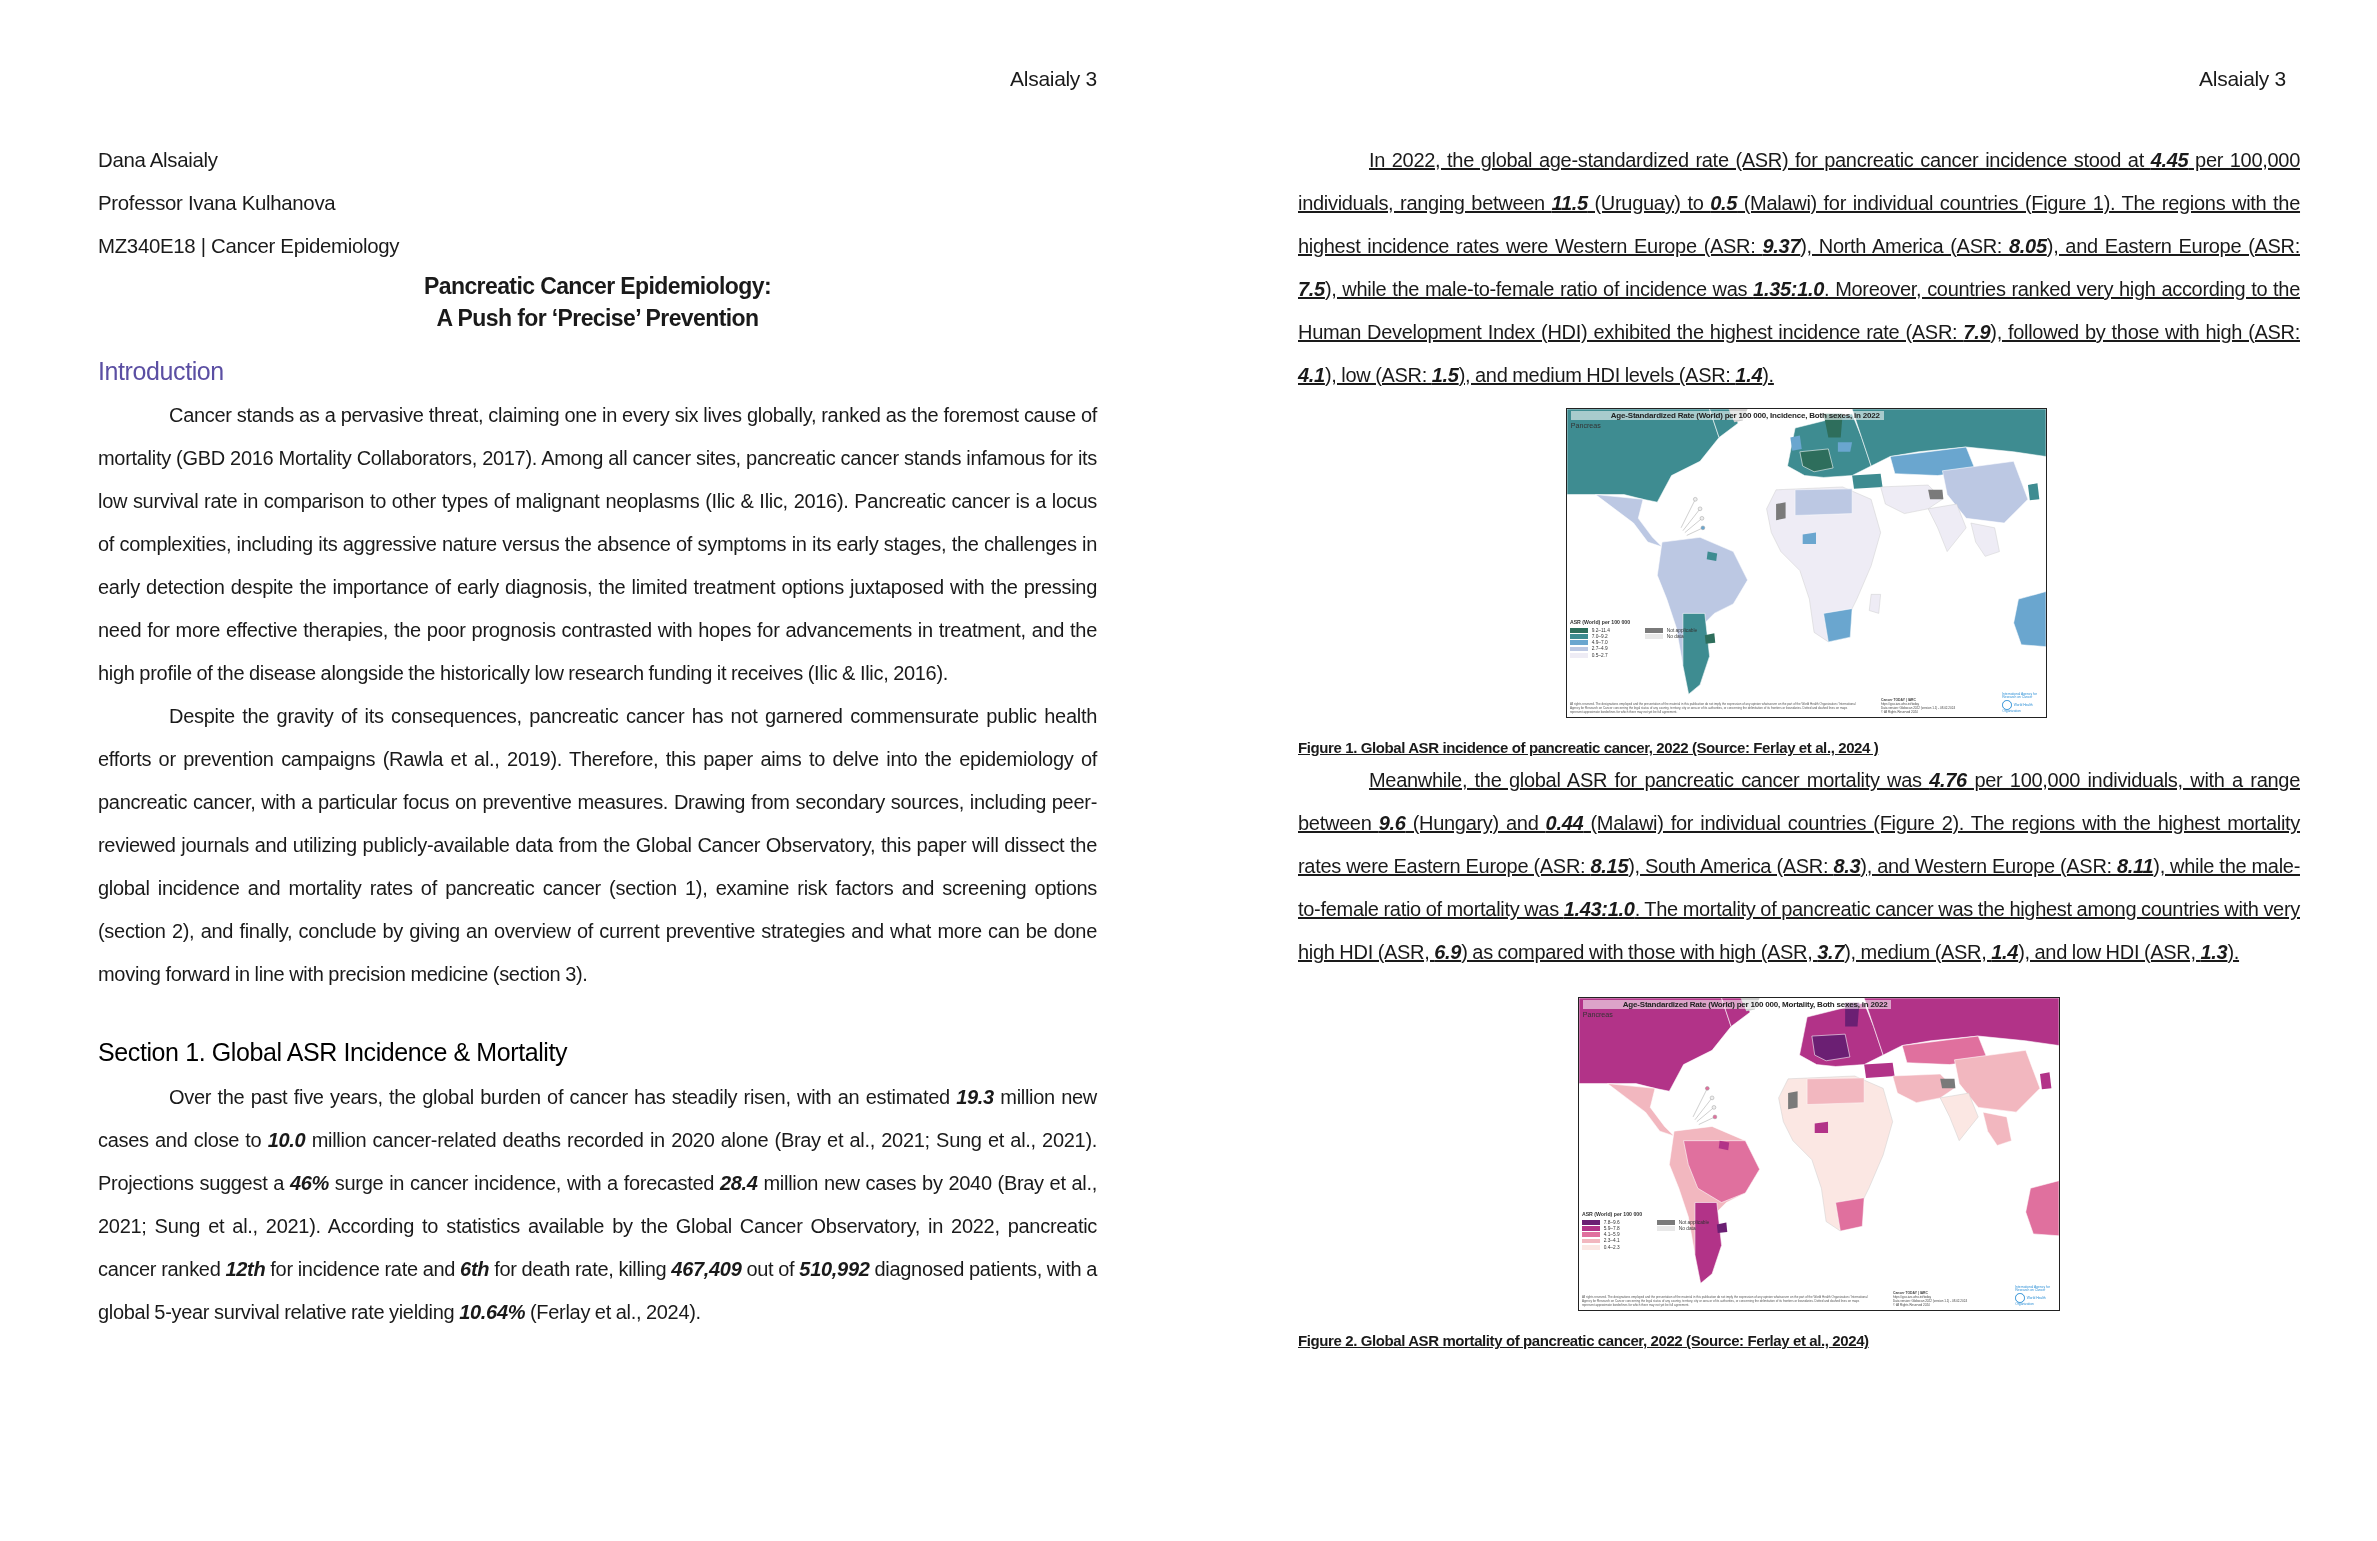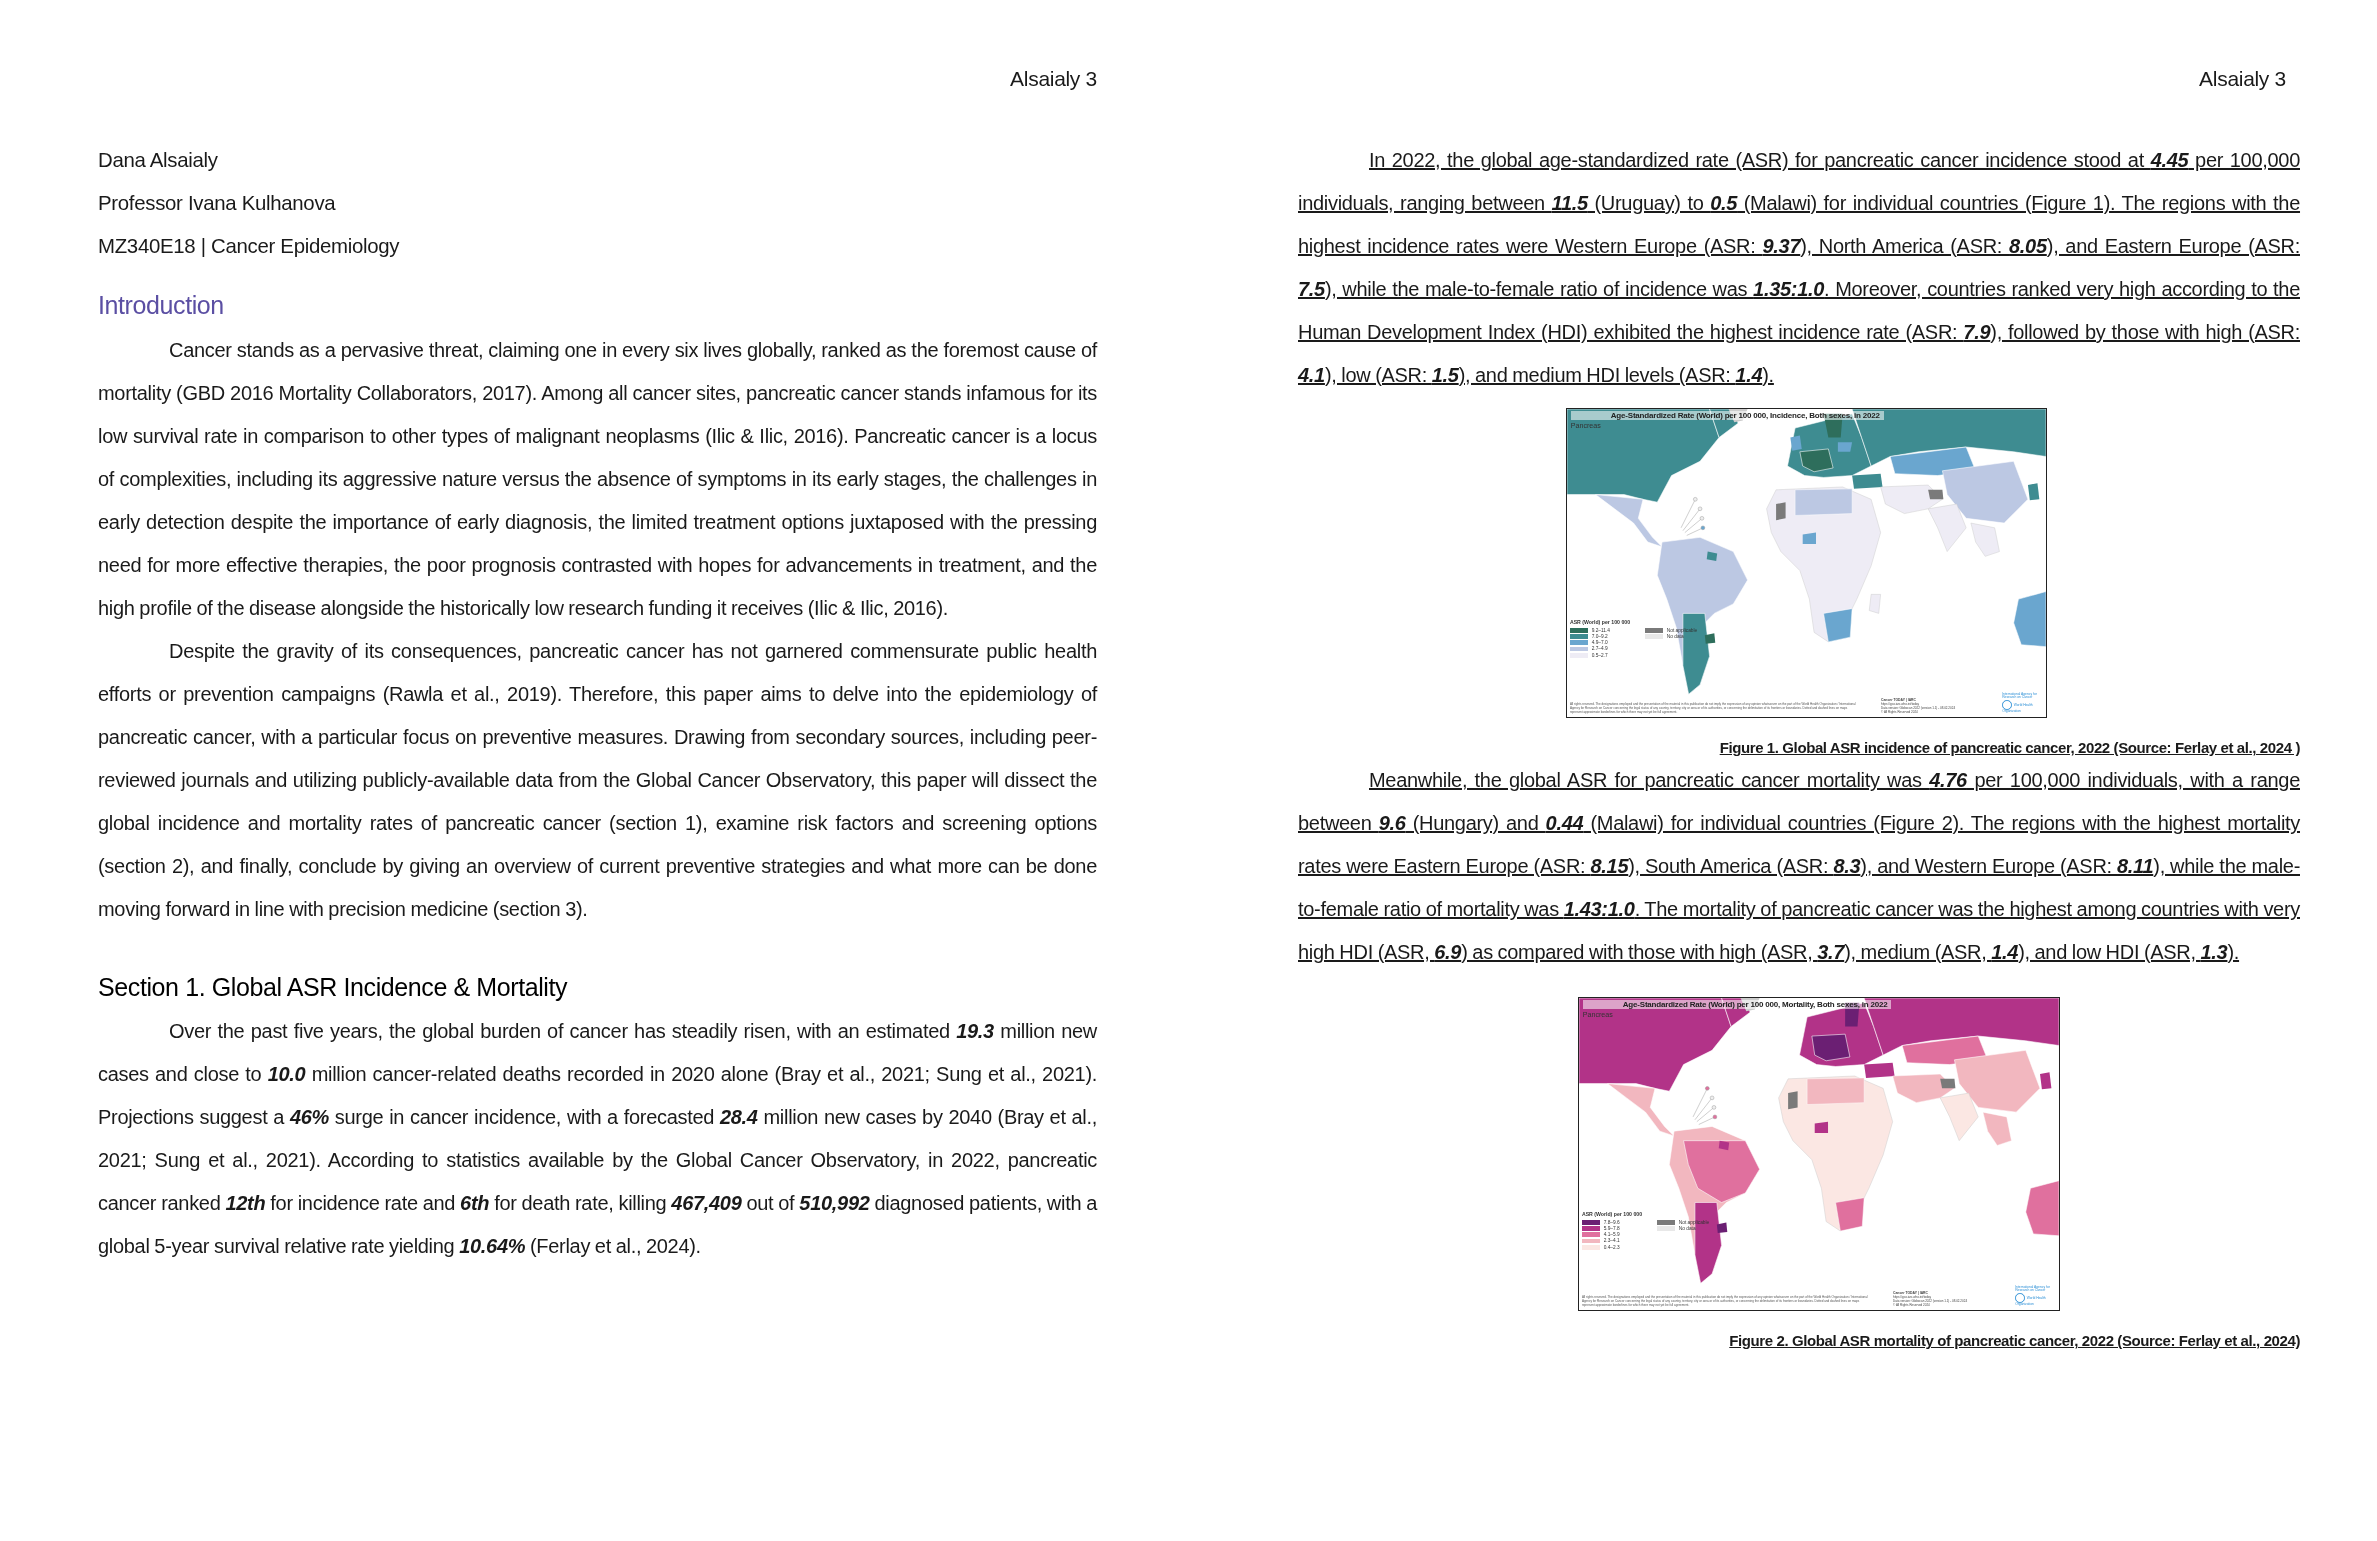--- a/index.html
+++ b/index.html
@@ -64,36 +64,40 @@
     position: absolute; bottom: 2.9px; left: 2.9px; width: 290px; font-size: 3px; line-height: 3.8px; color: #555;
   }
   .map-source {
     position: absolute; bottom: 2.9px; left: 314px; width: 105px; font-size: 3px; line-height: 3.8px; color: #444;
   }
   .map-source b { font-size: 3.4px; }
   .who-logo { position: absolute; right: 3.8px; bottom: 3.8px; width: 40px; font-size: 3.3px; line-height: 3.8px; color: #2b8fd6; text-align: left; }
   .who-icon { display: inline-block; width: 7.6px; height: 7.6px; border: 1px solid #2b8fd6; border-radius: 50%; vertical-align: middle; margin-right: 1.9px; }
 
   .caption {
-    text-align: right; font-weight: bold; font-size: 15px; letter-spacing: -0.4px;
+    text-align: left; font-weight: bold; font-size: 15px; letter-spacing: -0.4px;
     line-height: 21px;
   }
   #fig1-caption { margin-top: 19px; margin-bottom: 1px; }
   #fig2-caption { margin-top: 19px; }
   #right-para-2 { margin-top: 0; }
 </style>
 </head>
 <body>
 
 <div class="page" id="page-left">
   <div class="running-head">Alsaialy 3</div>
   <div class="col">
     <div class="meta-line">Dana Alsaialy</div>
     <div class="meta-line">Professor Ivana Kulhanova</div>
     <div class="meta-line">MZ340E18 | Cancer Epidemiology</div>
+    <div class="title">
+      <div>Pancreatic Cancer Epidemiology:</div>
+      <div>A Push for ‘Precise’ Prevention</div>
+    </div>
     <div class="heading" id="intro-heading" style="color: rgb(91, 79, 163);">Introduction</div>
     <p class="para">Cancer stands as a pervasive threat, claiming one in every six lives globally, ranked as the foremost cause of mortality (GBD 2016 Mortality Collaborators, 2017). Among all cancer sites, pancreatic cancer stands infamous for its low survival rate in comparison to other types of malignant neoplasms (Ilic &amp; Ilic, 2016). Pancreatic cancer is a locus of complexities, including its aggressive nature versus the absence of symptoms in its early stages, the challenges in early detection despite the importance of early diagnosis, the limited treatment options juxtaposed with the pressing need for more effective therapies, the poor prognosis contrasted with hopes for advancements in treatment, and the high profile of the disease alongside the historically low research funding it receives (Ilic &amp; Ilic, 2016).</p>
     <p class="para">Despite the gravity of its consequences, pancreatic cancer has not garnered commensurate public health efforts or prevention campaigns (Rawla et al., 2019). Therefore, this paper aims to delve into the epidemiology of pancreatic cancer, with a particular focus on preventive measures. Drawing from secondary sources, including peer-reviewed journals and utilizing publicly-available data from the Global Cancer Observatory, this paper will dissect the global incidence and mortality rates of pancreatic cancer (section 1), examine risk factors and screening options (section 2), and finally, conclude by giving an overview of current preventive strategies and what more can be done moving forward in line with precision medicine (section 3).</p>
     <div class="heading" id="section1-heading" style="color: #000000;">Section 1. Global ASR Incidence &amp; Mortality</div>
     <p class="para">Over the past five years, the global burden of cancer has steadily risen, with an estimated <em>19.3</em> million new cases and close to <em>10.0</em> million cancer-related deaths recorded in 2020 alone (Bray et al., 2021; Sung et al., 2021).  Projections suggest a <em>46%</em> surge in cancer incidence, with a forecasted <em>28.4</em> million new cases by 2040 (Bray et al., 2021; Sung et al., 2021). According to statistics available by the Global Cancer Observatory, in  2022, pancreatic cancer ranked <em>12th</em> for incidence rate and <em>6th</em> for death rate, killing <em>467,409</em> out of <em>510,992</em> diagnosed patients, with a global 5-year survival relative rate yielding <em>10.64%</em> (Ferlay et al., 2024).</p>
   </div>
 </div>
 
 <div class="page" id="page-right">
   <div class="running-head">Alsaialy 3</div>

